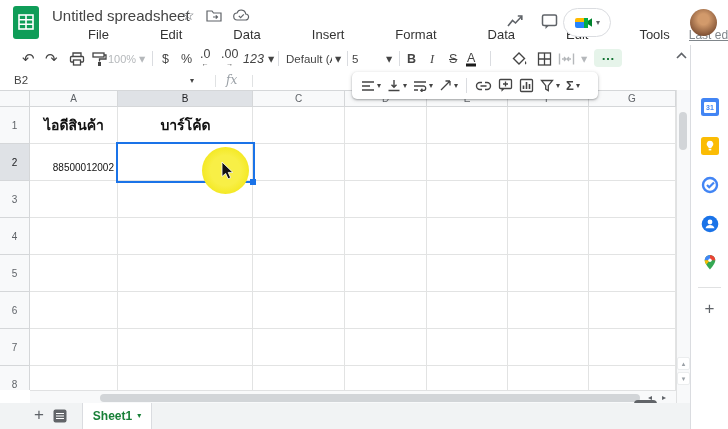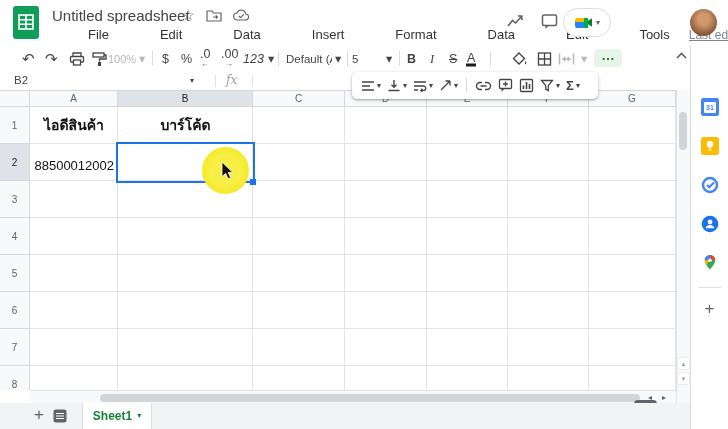--- a/index.html
+++ b/index.html
@@ -48,21 +48,21 @@
   .rowheads{position:absolute;left:0;top:107px;width:30px;height:283px;overflow:hidden;}
   .rh{box-sizing:border-box;width:30px;height:37px;background:#f8f9fa;border-right:1px solid #d5d7d9;
       border-bottom:1px solid #d5d7d9;font-size:10px;color:#5f6368;
       display:flex;align-items:center;justify-content:center;}
   .rh.hl{background:#dfe2e6;color:#202124;}
   
   .grid{position:absolute;left:30px;top:107px;width:646px;height:283px;overflow:hidden;background:#fff;}
   .gcol{position:absolute;top:0;height:100%;border-right:1px solid #e2e3e3;box-sizing:border-box;}
   .grow{position:absolute;left:0;width:100%;height:37px;border-bottom:1px solid #e2e3e3;box-sizing:border-box;}
   .cell{position:absolute;display:flex;align-items:flex-end;padding-bottom:8px;box-sizing:border-box;
-        font-size:13px;color:#111;overflow:hidden;white-space:nowrap;}
+        font-size:10px;color:#111;overflow:hidden;white-space:nowrap;}
   .cell.hd{font-weight:bold;font-size:14px;justify-content:center;}
   .cell.num{justify-content:flex-end;padding-right:4px;}
   .sel{position:absolute;left:86px;top:35px;width:139px;height:41px;border:2px solid #1a73e8;box-sizing:border-box;}
   .handle{position:absolute;left:220px;top:72px;width:6px;height:6px;background:#1a73e8;}
   .click-circle{position:absolute;left:202px;top:147px;width:47px;height:47px;border-radius:50%;
                 background:radial-gradient(circle,#f8ef46 45%,#f3e71c 78%,rgba(243,231,28,0) 100%);}
   .cursor{position:absolute;left:221px;top:161px;}
   
   .float-tb{position:absolute;left:352px;top:72px;width:246px;height:27px;background:#fff;border-radius:5px;
             box-shadow:0 1px 2px rgba(60,64,67,.35),0 1px 4px rgba(60,64,67,.2);

